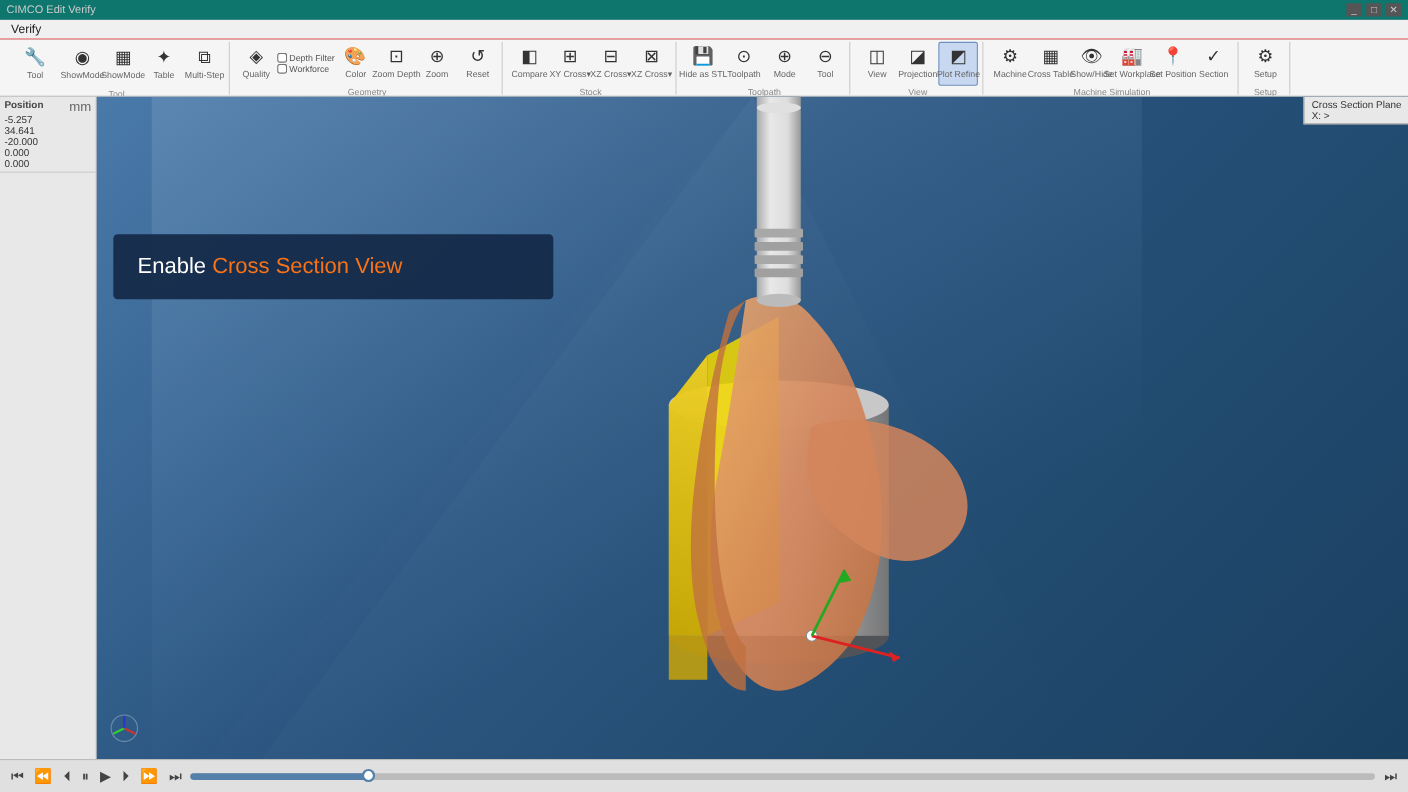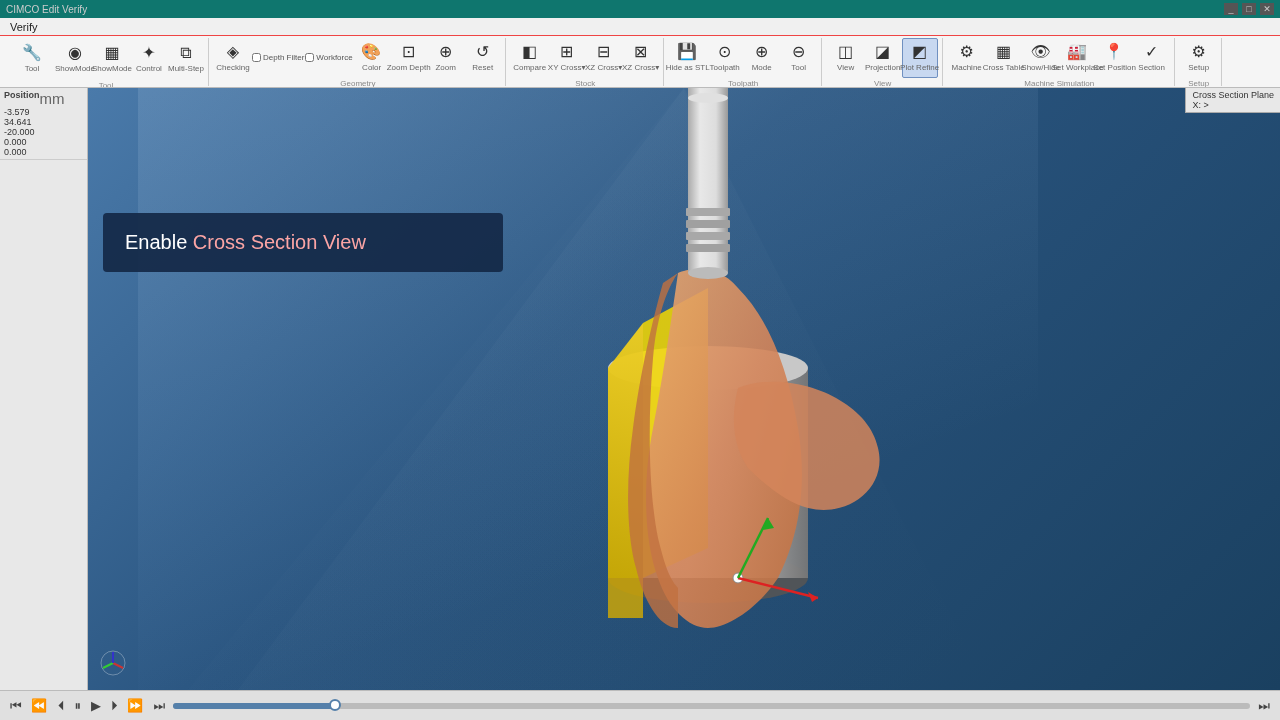--- a/index.html
+++ b/index.html
@@ -67,21 +67,21 @@
       pointer-events: none;
     }
 
     
     #tooltip {
       position: absolute; top: 125px; left: 15px; z-index: 100;
       background: rgba(20, 40, 70, 0.92); color: white;
       padding: 18px 22px; border-radius: 4px; font-size: 20px; font-weight: normal;
       min-width: 400px; max-width: 440px;
     }
-    #tooltip .highlight { color: #fca5a5; font-weight: 500; }
+    #tooltip .highlight { color: #f97316; font-weight: 500; }
 
     
     #cross-section-panel {
       position: absolute; top: 0; right: 0; background: #e8e8e8;
       border-left: 1px solid #aaa; border-bottom: 1px solid #aaa;
       padding: 2px 6px; font-size: 9px; color: #333; z-index: 50;
     }
 
     
     #timeline {
@@ -131,37 +131,37 @@
       <div class="toolbar-btn">
         <span class="tb-icon">◉</span>
         <span class="toolbar-label">ShowMode</span>
       </div>
       <div class="toolbar-btn">
         <span class="tb-icon">▦</span>
         <span class="toolbar-label">ShowMode</span>
       </div>
       <div class="toolbar-btn">
         <span class="tb-icon">✦</span>
-        <span class="toolbar-label">Control</span>
+        <span class="toolbar-label">Table</span>
       </div>
       <div class="toolbar-btn">
         <span class="tb-icon">⧉</span>
         <span class="toolbar-label">Multi-Step</span>
       </div>
     </div>
     <span class="group-label">Tool</span>
   </div>
 
   <div class="toolbar-group">
     <div class="toolbar-group-inner">
       <div class="toolbar-btn">
         <span class="tb-icon">◈</span>
-        <span class="toolbar-label">Checking</span>
-      </div>
-      <div style="display:flex;flex-direction:row;align-items:flex-start;gap:1px">
+        <span class="toolbar-label">Quality</span>
+      </div>
+      <div style="display:flex;flex-direction:column;align-items:flex-start;gap:1px">
         <div style="font-size:8px;color:#555;display:flex;align-items:center;gap:2px">
           <input type="checkbox" style="width: 9px; height: 9px;">
           <span>Depth Filter</span>
         </div>
         <div style="font-size:8px;color:#555;display:flex;align-items:center;gap:2px">
           <input type="checkbox" style="width: 9px; height: 9px;">
           <span>Workforce</span>
         </div>
       </div>
       <div class="toolbar-btn">
@@ -285,26 +285,26 @@
     </div>
     <span class="group-label">Setup</span>
   </div>
 
 </div>
 
 <div id="main">
 
   <div id="left-panel">
     <div class="left-panel-section">
-      <div style="display:flex;">
+      <div style="display:flex;justify-content:space-between">
         <span class="left-panel-title">Position</span>
-        <span style="font-size:15px;color:#666">mm</span>
+        <span style="font-size:12px;color:#666">mm</span>
       </div>
       <div class="left-panel-row">
-        <span>-3.579</span>
+        <span>-5.257</span>
       </div>
       <div class="left-panel-row">
         <span>34.641</span>
       </div>
       <div class="left-panel-row">
         <span>-20.000</span>
       </div>
       <div class="left-panel-row">
         <span>0.000</span>
       </div>

